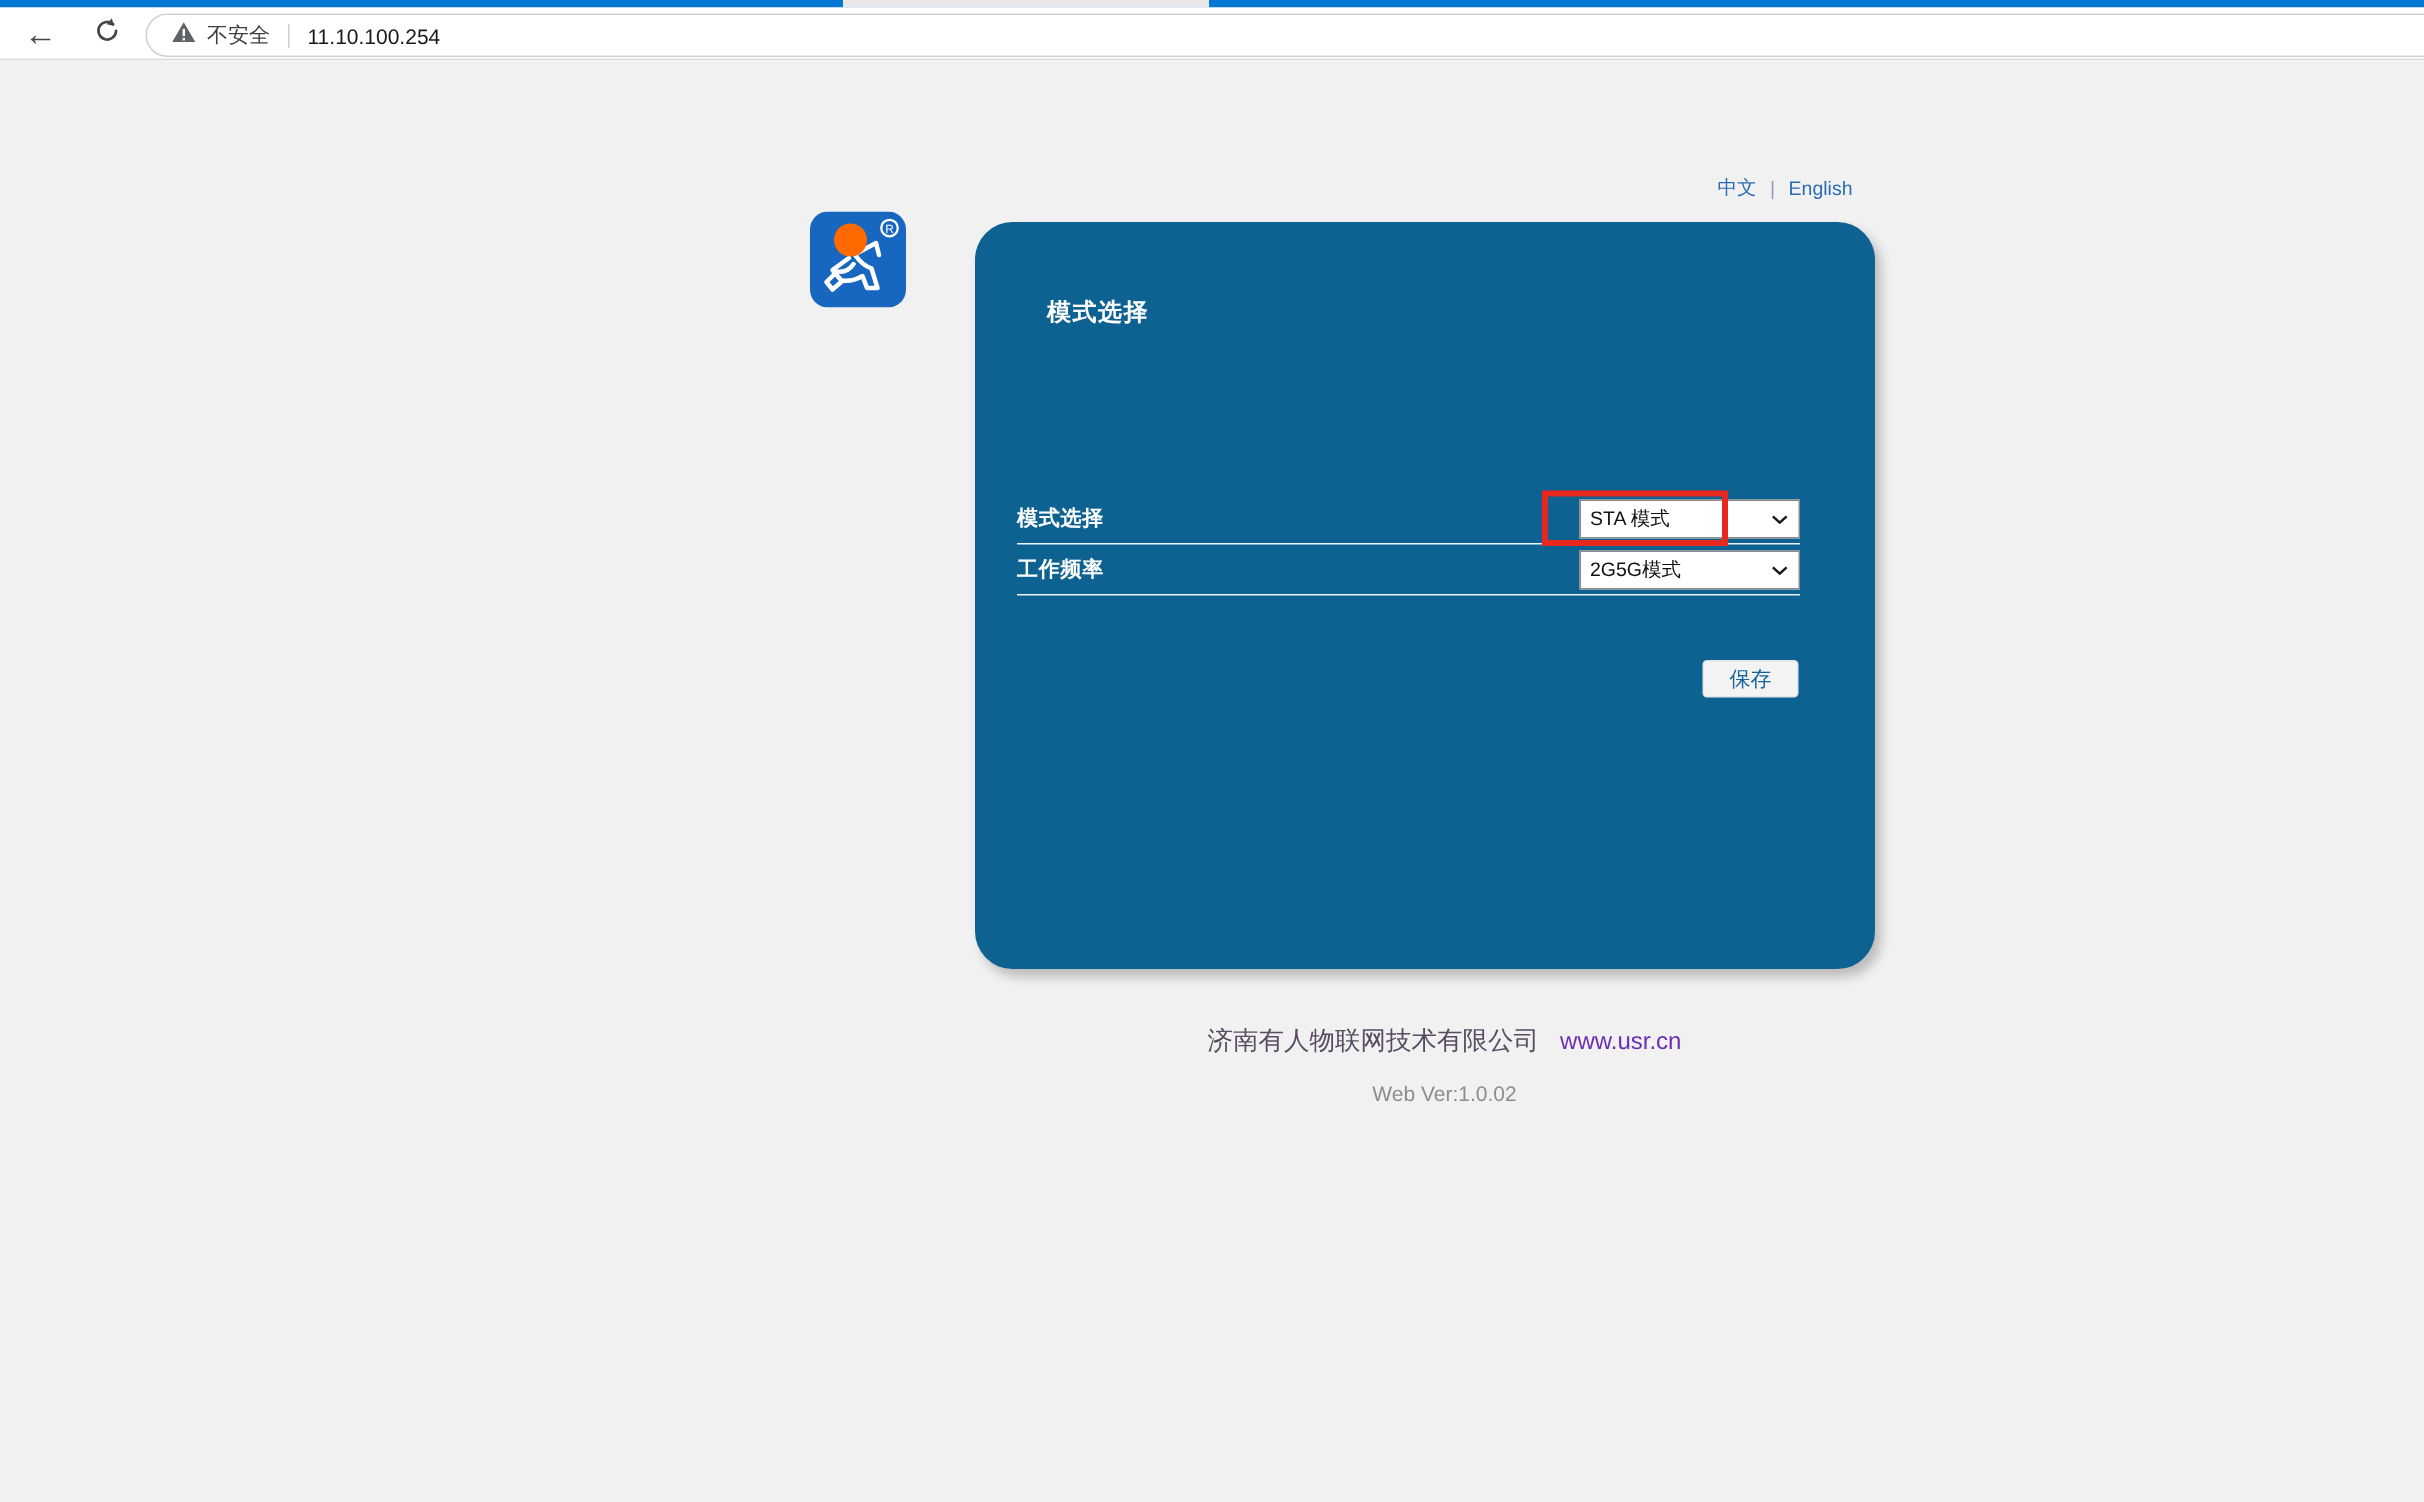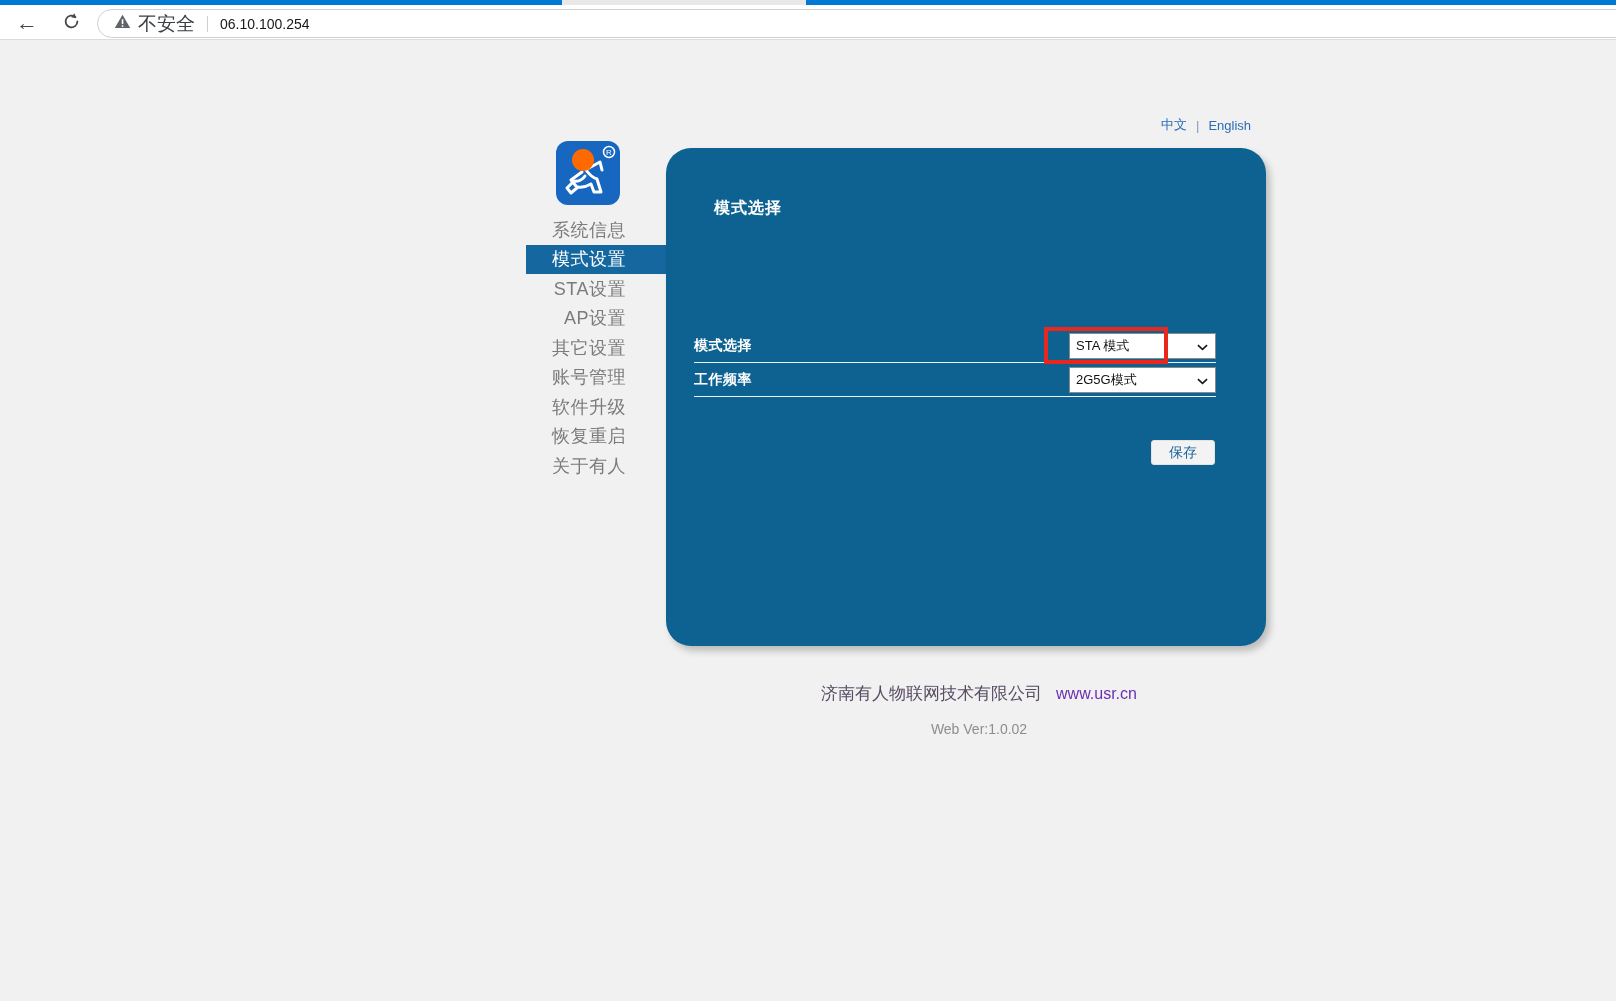--- a/index.html
+++ b/index.html
@@ -8,26 +8,26 @@
 
   
   .top-strip { position: absolute; top: 0; left: 0; width: 1616px; height: 5px; background: #0078d4; }
   .tab-gap { position: absolute; top: 0; left: 562px; width: 244px; height: 5px; background: #e8e8e8; }
   .toolbar { position: absolute; top: 5px; left: 0; width: 1616px; height: 35px; background: #ffffff; border-bottom: 1px solid #dcdcdc; }
   .nav-btn { position: absolute; top: 3px; width: 30px; height: 30px; display: flex; align-items: center; justify-content: center; border-radius: 50%; cursor: pointer; }
   .back-btn { left: 12px; font-size: 22px; color: #474747; }
   .reload-btn { left: 56px; }
   .addr-pill { position: absolute; top: 4px; left: 97px; width: 1540px; height: 29px; background: #fff; border: 1px solid #cfd1d4; border-radius: 15px; display: flex; align-items: center; padding-left: 16px; }
   .addr-warning { display: flex; align-items: center; gap: 7px; }
-  .warn-text { font-size: 19px; color: #3c4043; text-align: right; }
+  .warn-text { font-size: 14px; color: #3c4043; text-align: right; }
   .addr-sep { width: 1px; height: 16px; background: #cfcfcf; margin: 0 12px; }
   .addr-url { font-size: 14px; color: #18181a; }
 
   
-  .page { position: absolute; top: 41px; left: 16px; width: 1580px; height: 960px; background: #f1f1f2; }
+  .page { position: absolute; top: 41px; left: 0; width: 1580px; height: 960px; background: #f1f1f2; }
 
   .lang { position: absolute; top: 75px; left: 1145px; font-size: 13px; display: flex; gap: 9px; align-items: center; }
   .lang a { color: #2b6cb5; text-decoration: none; cursor: pointer; }
   .lang .divider { color: #8a9bb5; }
 
   .logo { position: absolute; left: 540px; top: 100px; width: 64px; height: 64px; }
 
   
   .menu { position: absolute; left: 510px; top: 174px; width: 142px; }
   .menu-item { height: 29.5px; display: flex; align-items: center; justify-content: flex-end; padding-right: 42px; font-size: 18px; color: #7b7b7b; letter-spacing: 0.5px; cursor: pointer; white-space: nowrap; }
@@ -73,21 +73,21 @@
       <span>
         <svg width="17" height="15" viewBox="0 0 18 16">
           <path d="M9 0.8 L17.2 15 H0.8 Z" fill="#5f6368"></path>
           <rect x="8.2" y="5.6" width="1.7" height="5.2" fill="#ffffff"></rect>
           <rect x="8.2" y="12.1" width="1.7" height="1.7" fill="#ffffff"></rect>
         </svg>
       </span>
       <span class="warn-text">不安全</span>
     </span>
     <span class="addr-sep"></span>
-    <span class="addr-url">06.10.100.254</span>
+    <span class="addr-url">11.10.100.254</span>
   </div>
 </div>
 
 <div class="page">
 
   <div class="lang">
     <a>中文</a>
     <span class="divider">|</span>
     <a>English</a>
   </div>
@@ -99,31 +99,20 @@
         <path d="M31 28 L44 21 L46 29"></path>
         <path d="M26 31 L15 39 L20 45"></path>
         <path d="M30 29 Q35 36 41 38 L45 51 L38 51 L35 43 Q28 47 22 46 L15 52 L11 47 L18 40 Q25 41 29 35"></path>
       </g>
       <circle cx="27" cy="19" r="11" fill="#FF6A00"></circle>
       <circle cx="53" cy="11" r="5.5" stroke="#ffffff" stroke-width="1.5" fill="none"></circle>
       <text x="53" y="14.2" font-size="8" fill="#ffffff" text-anchor="middle" font-family="Liberation Sans, sans-serif">R</text>
     </svg>
   </div>
 
-  <div class="menu">
-    <div class="menu-item">系统信息</div>
-    <div class="menu-item active">模式设置</div>
-    <div class="menu-item">STA设置</div>
-    <div class="menu-item">AP设置</div>
-    <div class="menu-item">其它设置</div>
-    <div class="menu-item">账号管理</div>
-    <div class="menu-item">软件升级</div>
-    <div class="menu-item">恢复重启</div>
-    <div class="menu-item">关于有人</div>
-  </div>
 
   <div class="panel">
     <div class="panel-title">模式选择</div>
 
     <div class="form">
       <div class="form-row">
         <span class="form-label">模式选择</span>
         <div class="select">
           <span class="select-value">STA 模式</span>
           <span>

